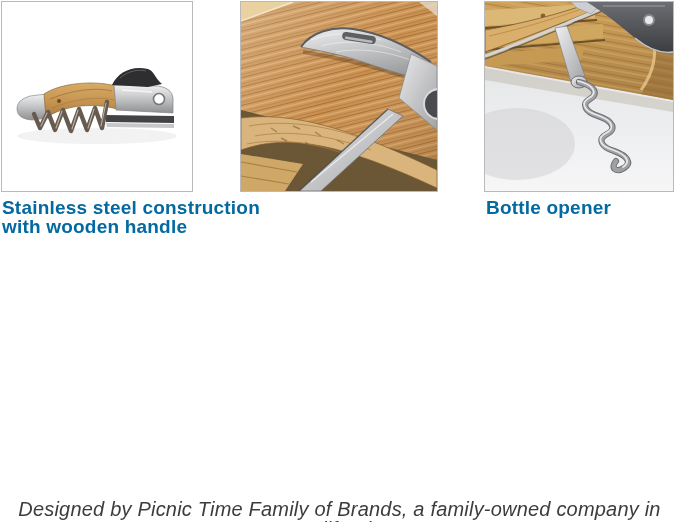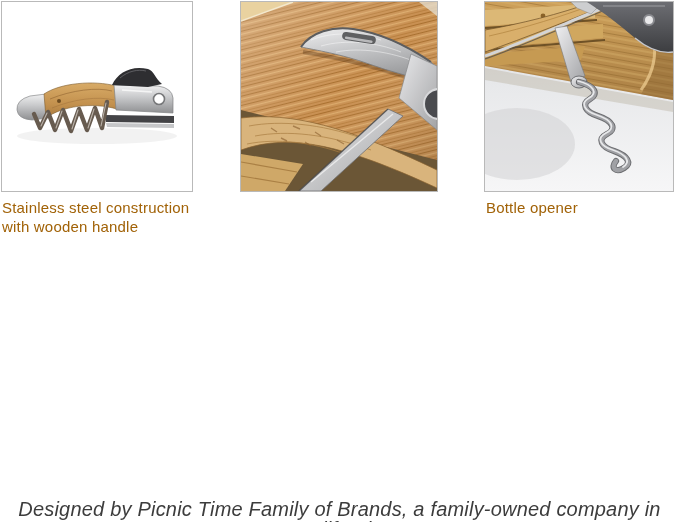--- a/index.html
+++ b/index.html
@@ -4,22 +4,22 @@
 <style>
   html,body{margin:0;padding:0;background:#ffffff;}
   .page{position:relative;width:679px;height:522px;background:#ffffff;
         font-family:"Liberation Sans",sans-serif;overflow:hidden;}
   .imgbox{position:absolute;top:1px;height:191px;border:1px solid #b9b9b9;
           box-sizing:border-box;background:#ffffff;}
   #imgbox-1{left:1px;width:192px;}
   #imgbox-2{left:240px;width:198px;}
   #imgbox-3{left:484px;width:190px;}
   .imgbox svg{display:block;width:100%;height:100%;}
-  .caption{position:absolute;top:198px;font-size:15px;line-height:19px;
-           color:#a16207;letter-spacing:.2px;}
+  .caption{position:absolute;top:198px;font-size:19px;line-height:19px;
+           color:#0369a1;letter-spacing:.2px;font-weight:bold;}
   .caption .ln{display:block;white-space:nowrap;}
   #caption-1{left:2px;}
   #caption-2{left:242px;}
   #caption-3{left:486px;}
   .footer{position:absolute;left:0;right:0;top:499px;text-align:center;
           font-style:italic;font-size:20px;line-height:20px;color:#3c3c3c;
           letter-spacing:.2px;}
 </style>
 </head>
 <body>

